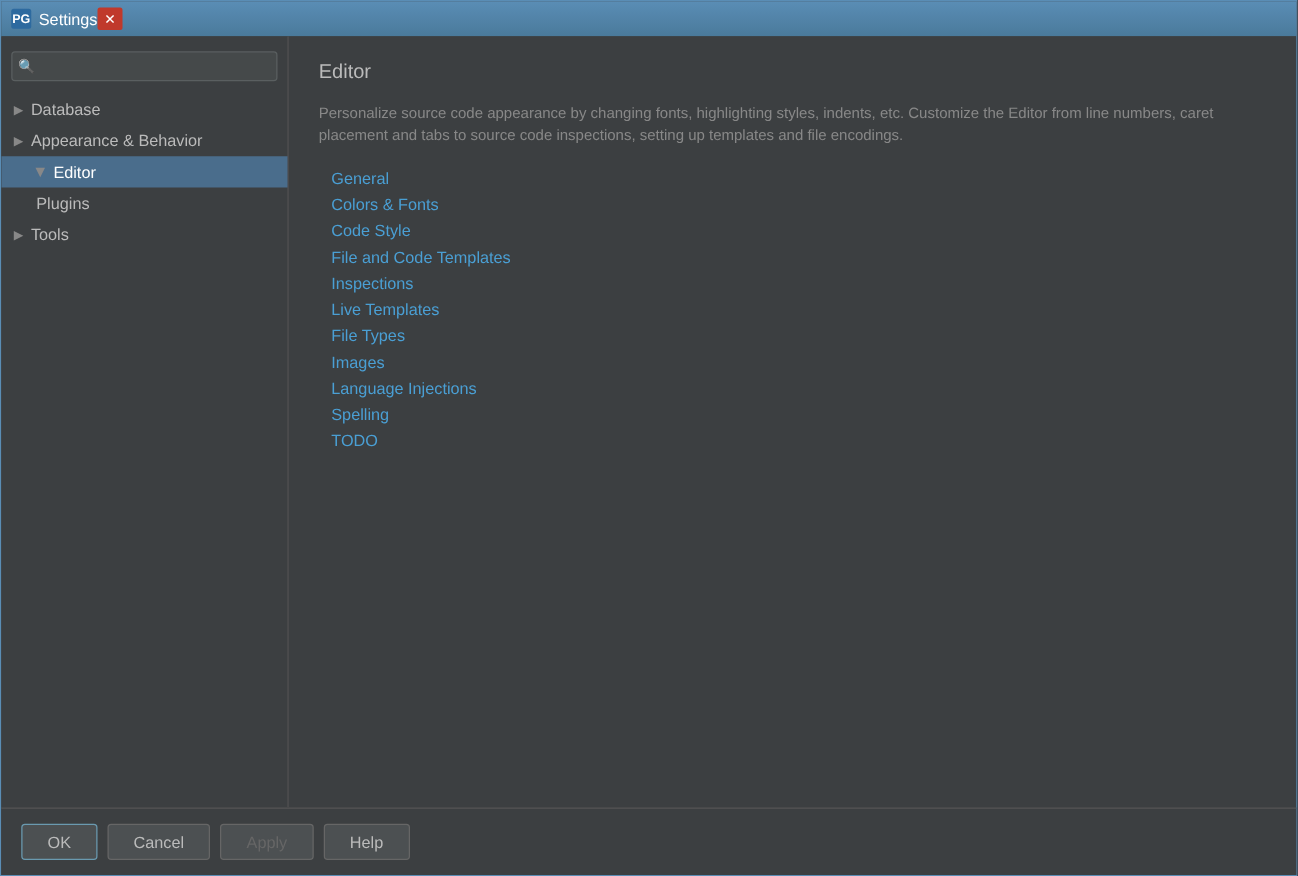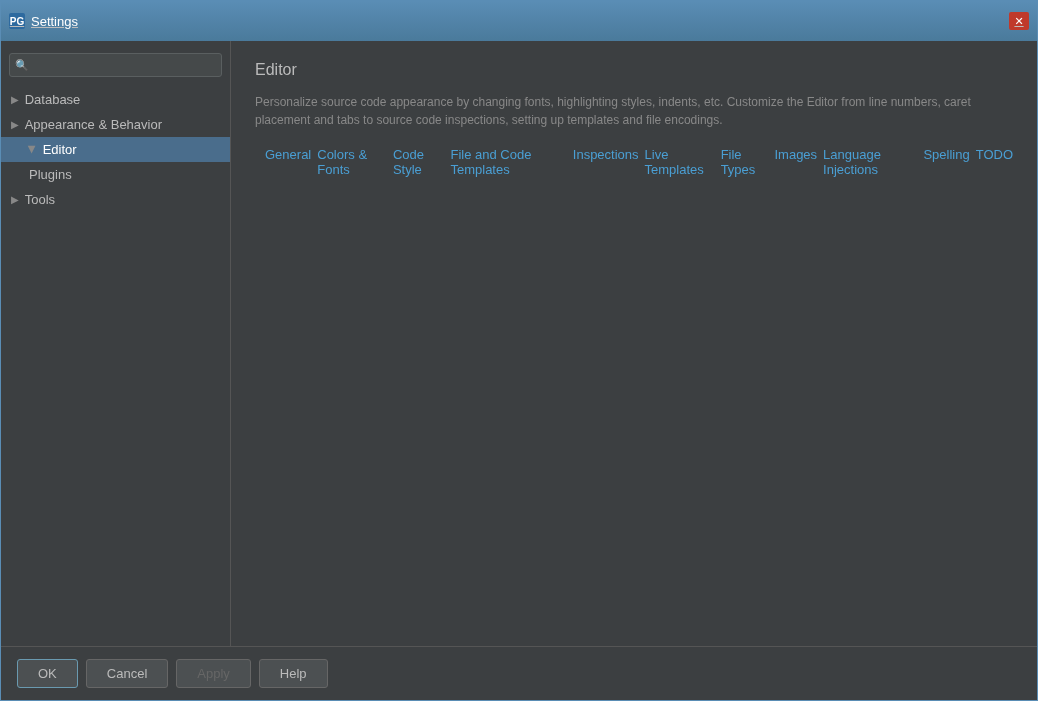--- a/index.html
+++ b/index.html
@@ -18,24 +18,22 @@
       display: flex;
       flex-direction: column;
       background: #3c3f41;
       border: 1px solid #5a8db5;
     }
     .title-bar {
       background: linear-gradient(to bottom, #5a8db5, #4a7a9b);
       padding: 4px 8px;
       display: flex;
       align-items: center;
-      justify-content: space-between;
-      height: 40px;
+      height: 28px;
       flex-shrink: 0;
-      text-decoration: underline;
     }
     .title-bar-left {
       display: flex;
       align-items: center;
       gap: 6px;
     }
     .title-bar-icon {
       width: 16px;
       height: 16px;
       background: #2d6a9f;
@@ -134,21 +132,21 @@
     }
     .description {
       color: #888;
       font-size: 12px;
       line-height: 1.5;
       margin-bottom: 18px;
       max-width: 720px;
     }
     .link-list {
       display: flex;
-      flex-direction: row;
+      flex-direction: column;
       gap: 6px;
       padding-left: 10px;
     }
     .link-item {
       color: #4a9fd4;
       cursor: pointer;
       font-size: 13px;
       text-decoration: none;
     }
     .footer {

